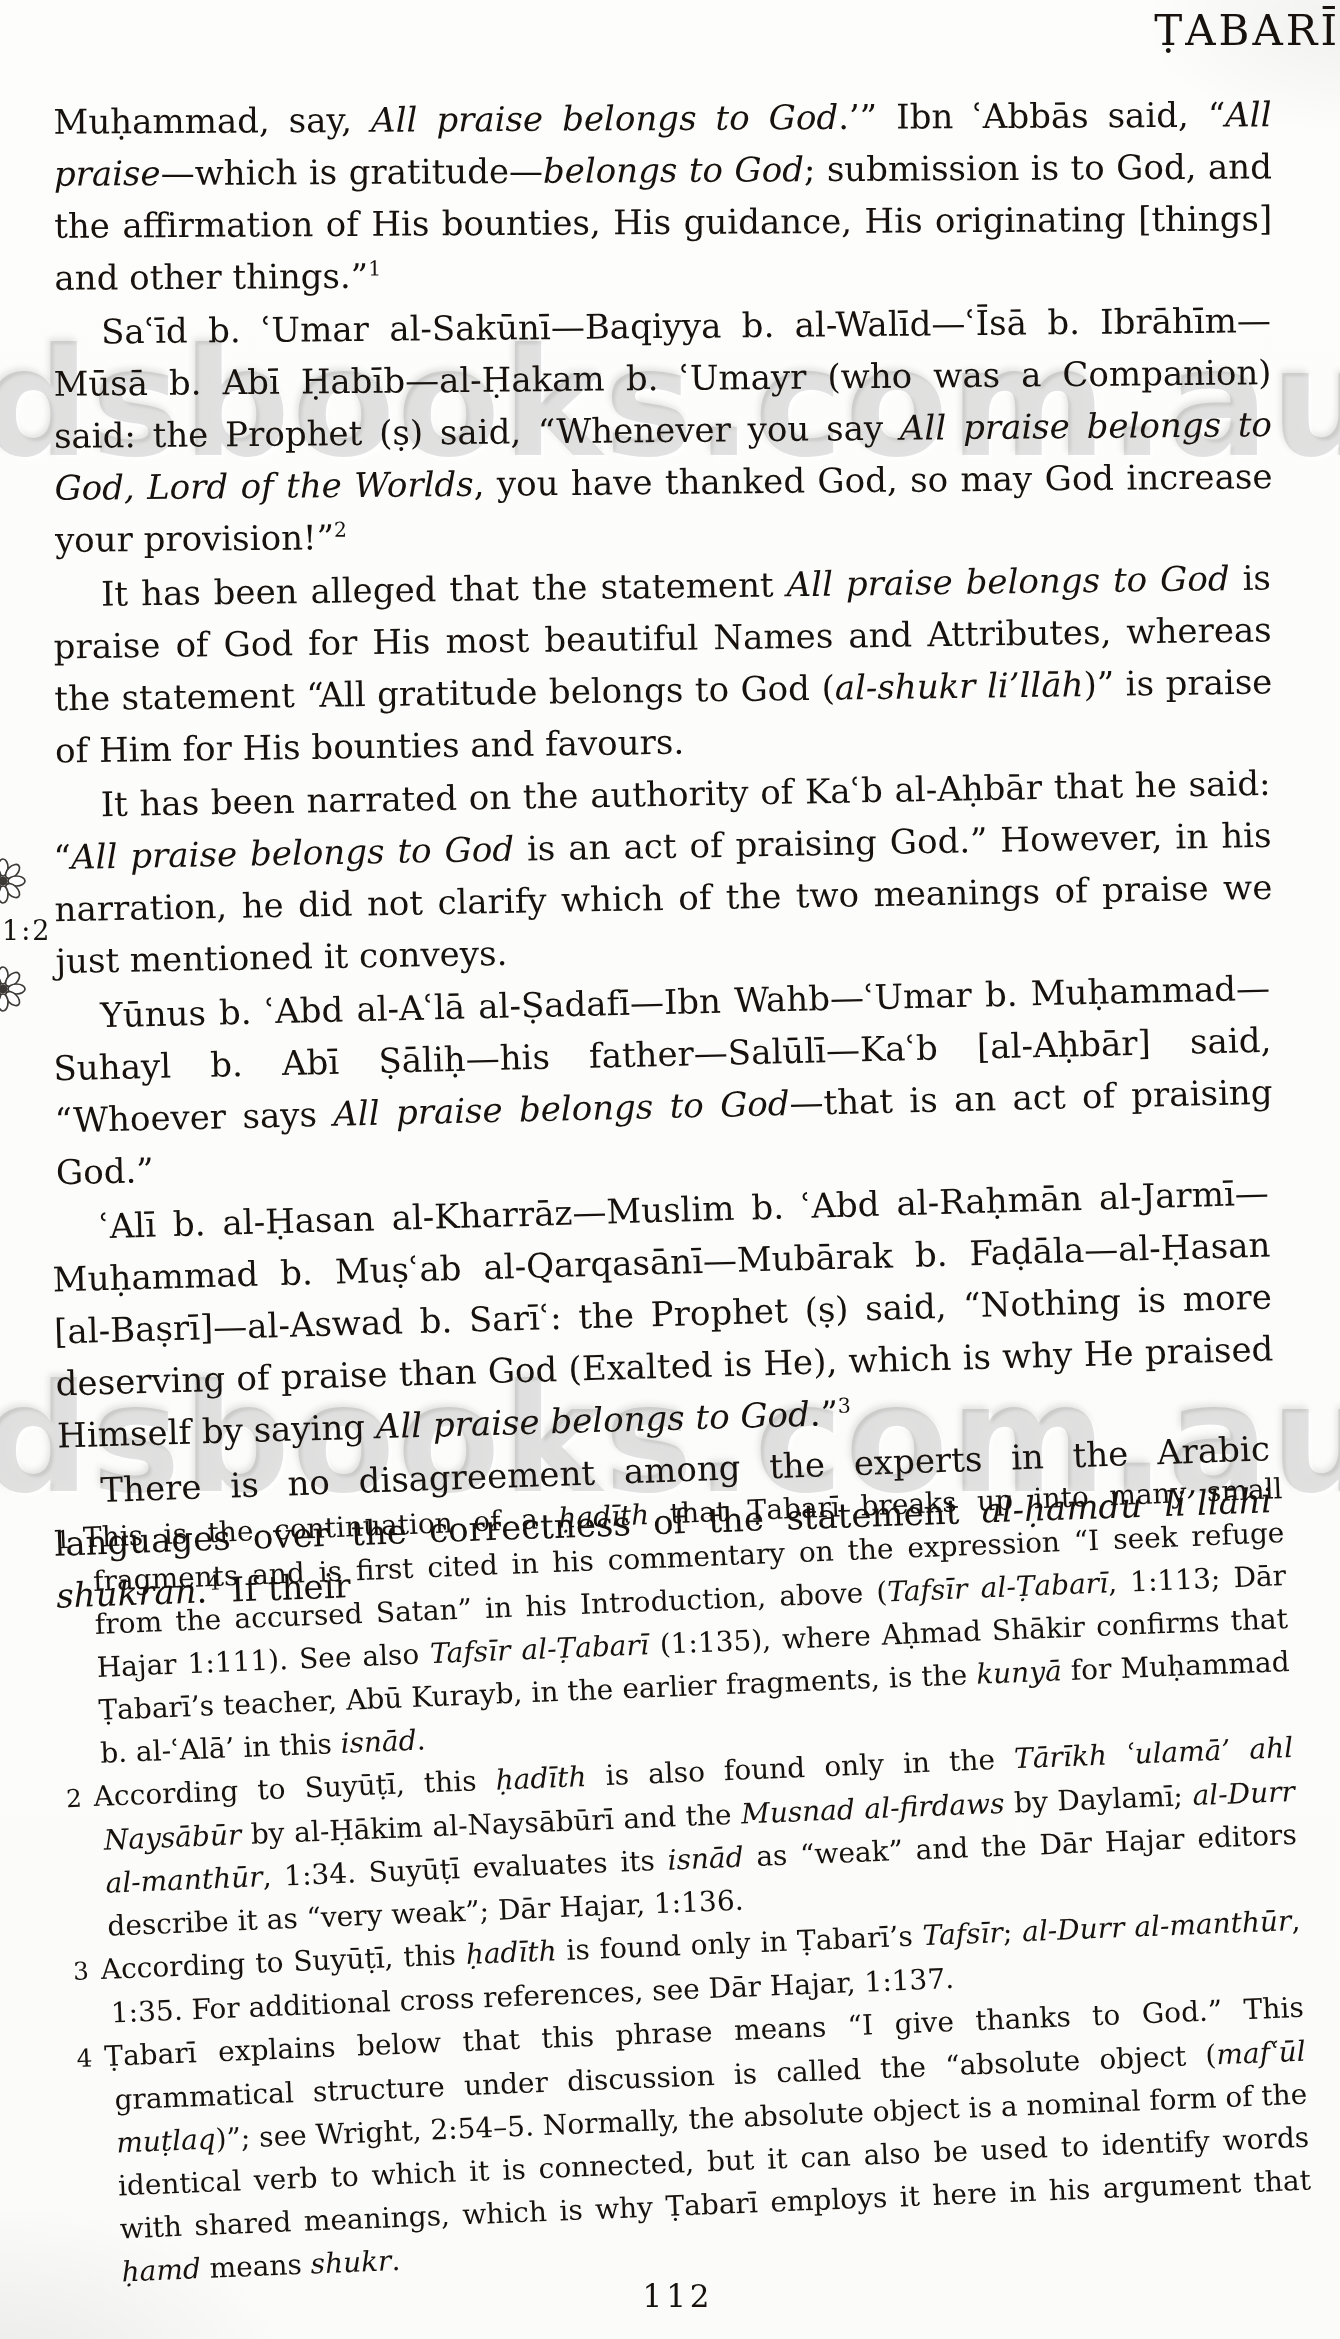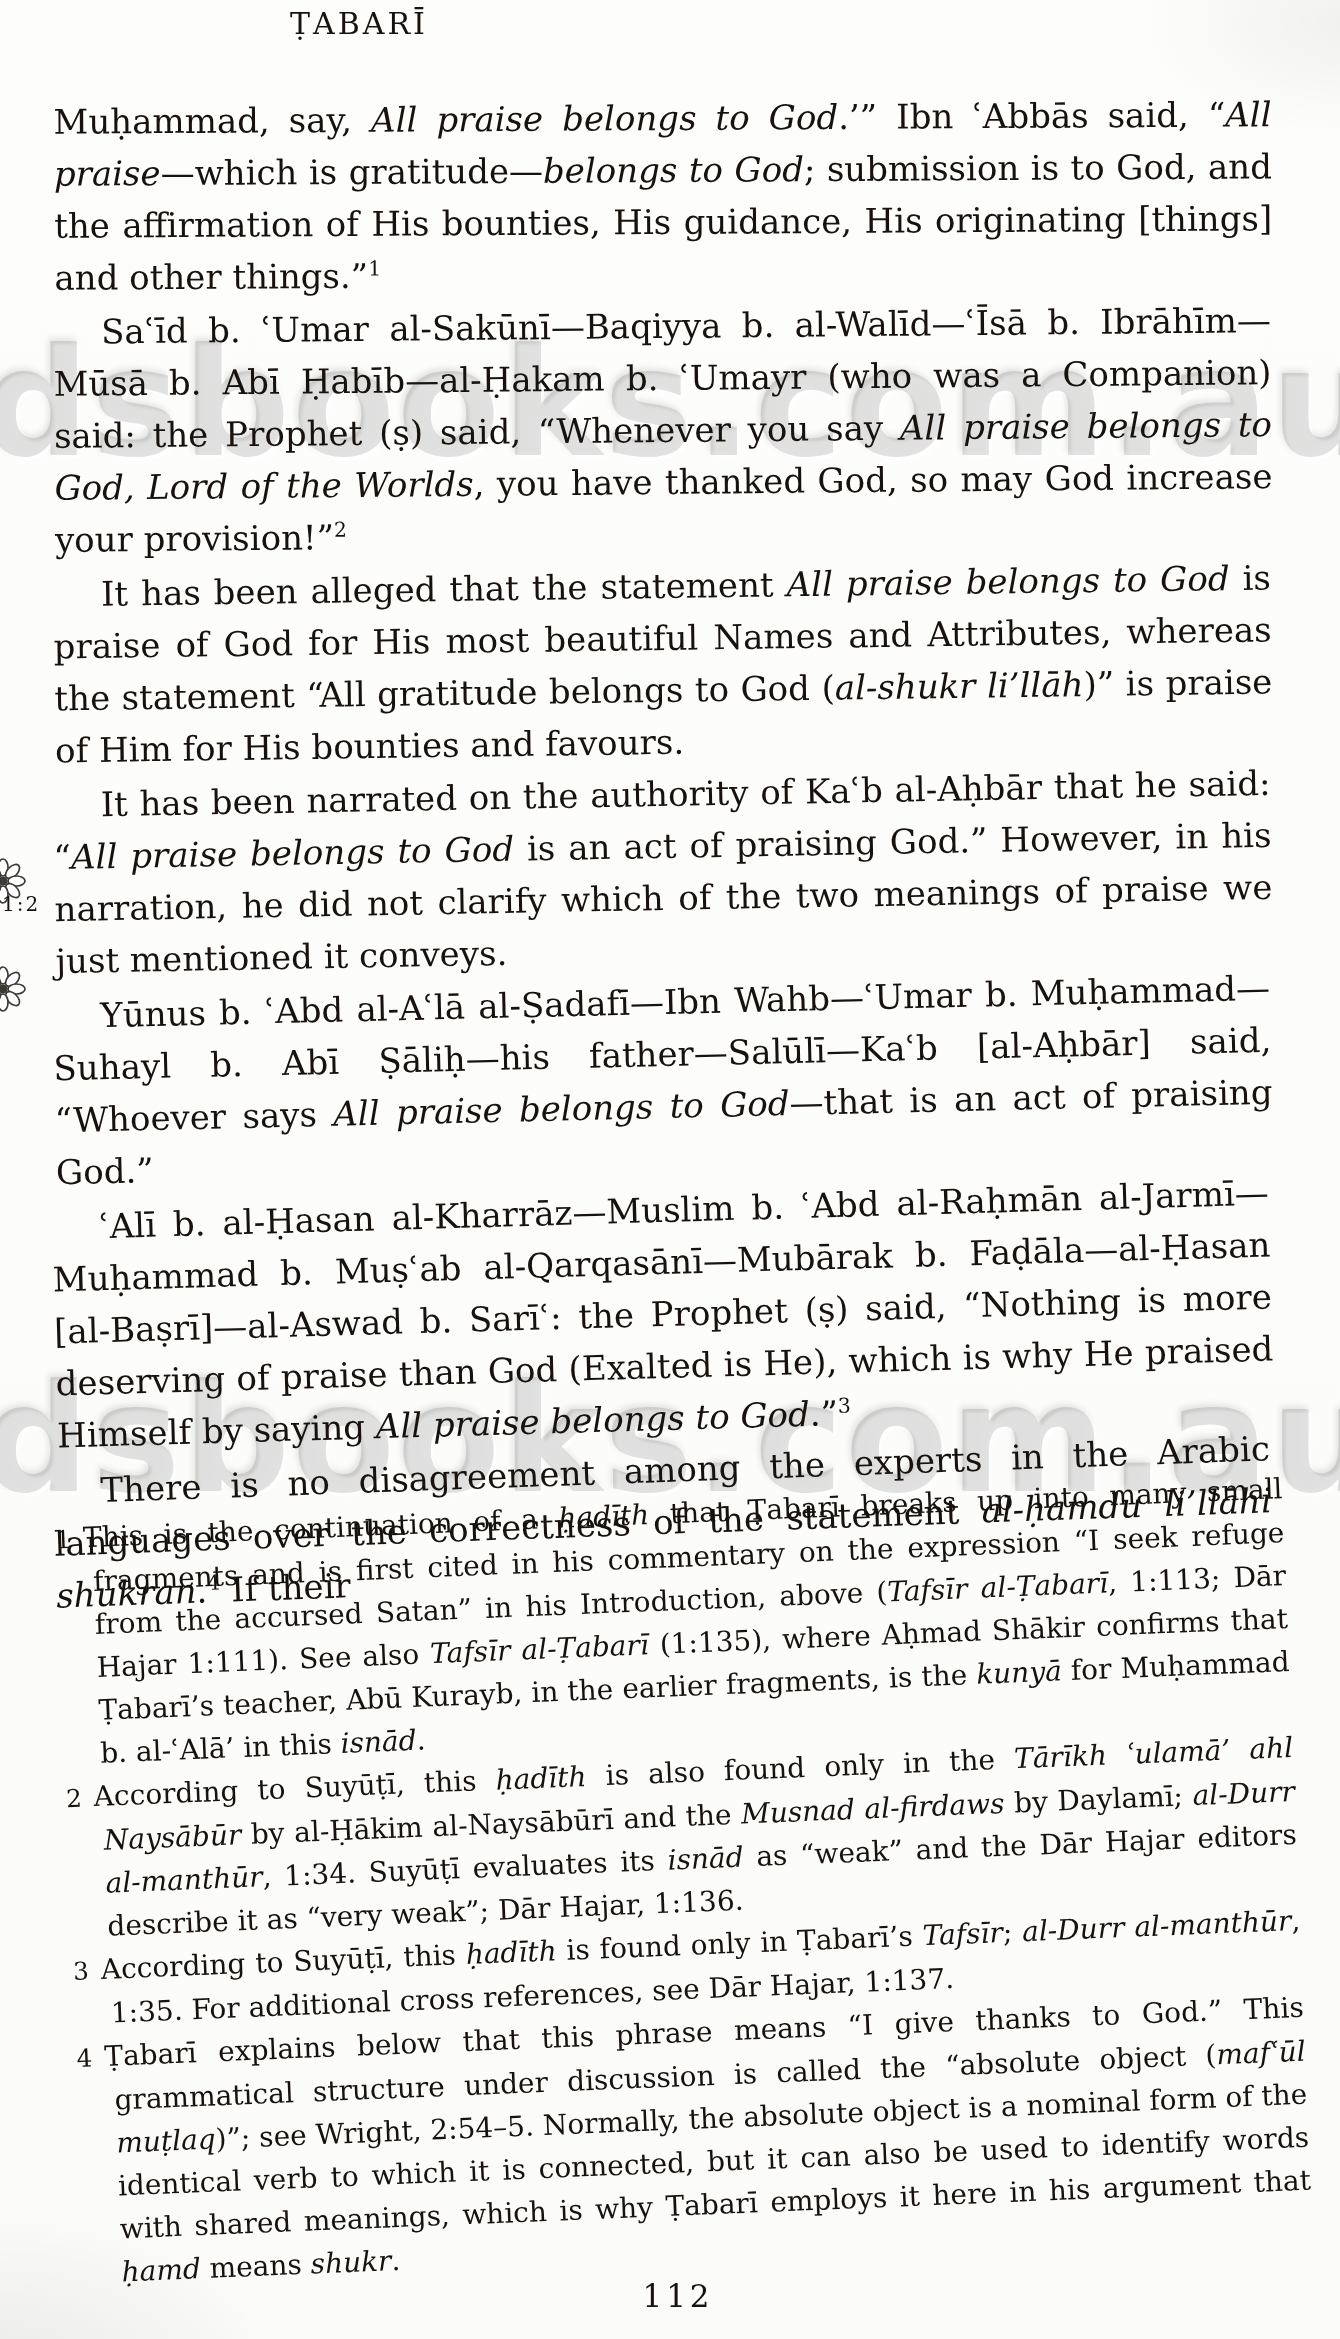--- a/index.html
+++ b/index.html
@@ -10,22 +10,22 @@
     overflow:hidden;
     color:#17120d;
     font-family:"DejaVu Serif", serif;
     background:
       radial-gradient(ellipse 420px 260px at 0% 102%, rgba(0,0,0,0.07), rgba(0,0,0,0) 70%),
       radial-gradient(ellipse 300px 160px at 101% 1%, rgba(0,0,0,0.05), rgba(0,0,0,0) 70%),
       linear-gradient(#fdfdfc,#fbfbf9);
   }
   .running-head{
     position:absolute;top:6px;left:0;width:100%;
-    text-align:left;text-indent:290px;
-    font-size:30px;letter-spacing:3px;
+    text-align:right;text-indent:290px;
+    font-size:42px;letter-spacing:3px;
   }
   .watermark{
     position:absolute;left:-18px;
     white-space:nowrap;
     font-family:"DejaVu Sans", sans-serif;
     font-weight:bold;
     font-size:150px;letter-spacing:2px;
     color:rgba(75,75,75,0.16);
     text-shadow:3px 3px 3px rgba(255,255,255,0.9), -2px -3px 6px rgba(0,0,0,0.10);
     pointer-events:none;
@@ -50,22 +50,22 @@
   .sup{font-size:0.6em;vertical-align:super;line-height:0;}
   .footnotes{
     position:absolute;top:1492px;left:70px;width:1228px;
     font-size:28px;line-height:43px;
     text-align:justify;
     transform:rotate(-2.35deg);
   }
   .footnote{margin:0;padding-left:36px;text-indent:-36px;}
   .fn-marker{margin-right:12px;font-size:0.88em;}
   .verse-ref{
-    position:absolute;left:2px;top:892px;
-    font-size:20px;letter-spacing:2px;
+    position:absolute;left:2px;top:915px;
+    font-size:27px;letter-spacing:2px;
   }
   .ornament{position:absolute;left:-20px;width:46px;height:46px;}
   .orn1{top:858px;}
   .orn2{top:966px;}
   .page-number{
     position:absolute;top:2278px;left:8px;width:100%;
     text-align:center;font-size:31px;letter-spacing:4px;
   }
 </style>
 </head>

